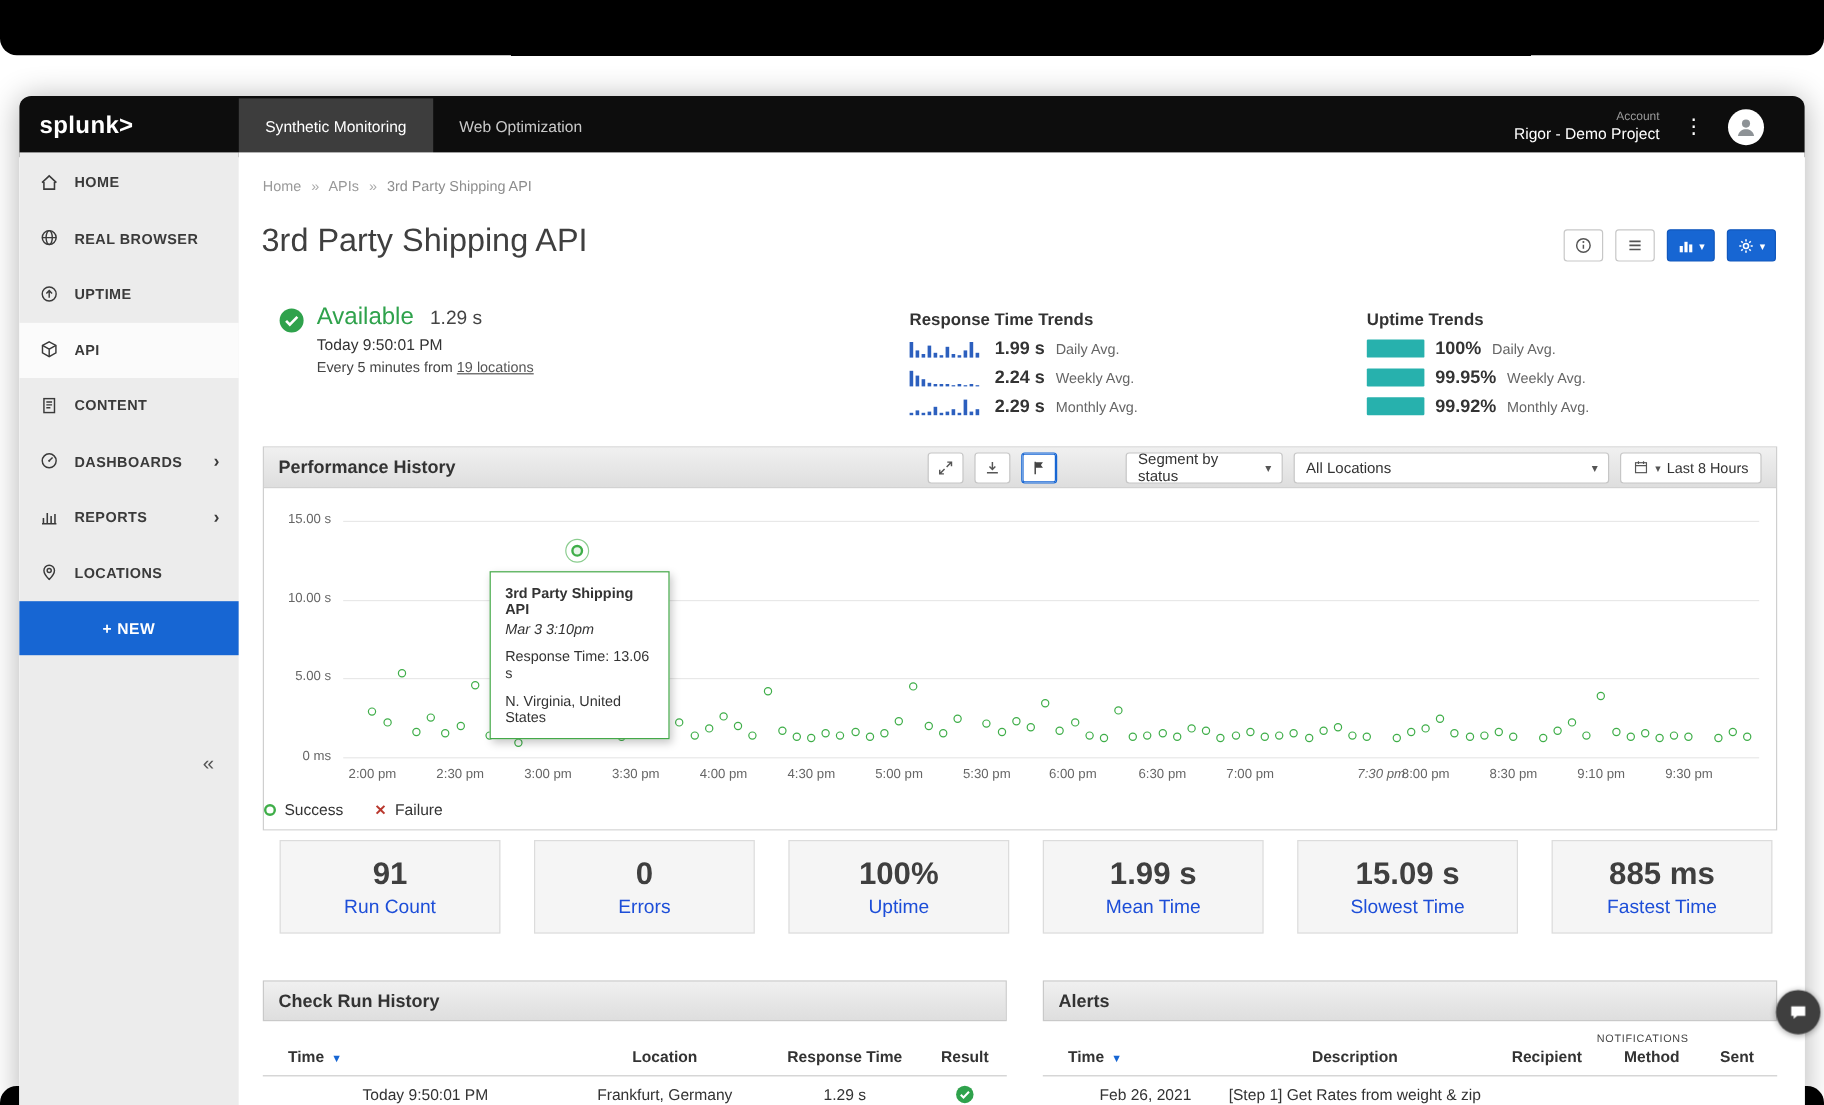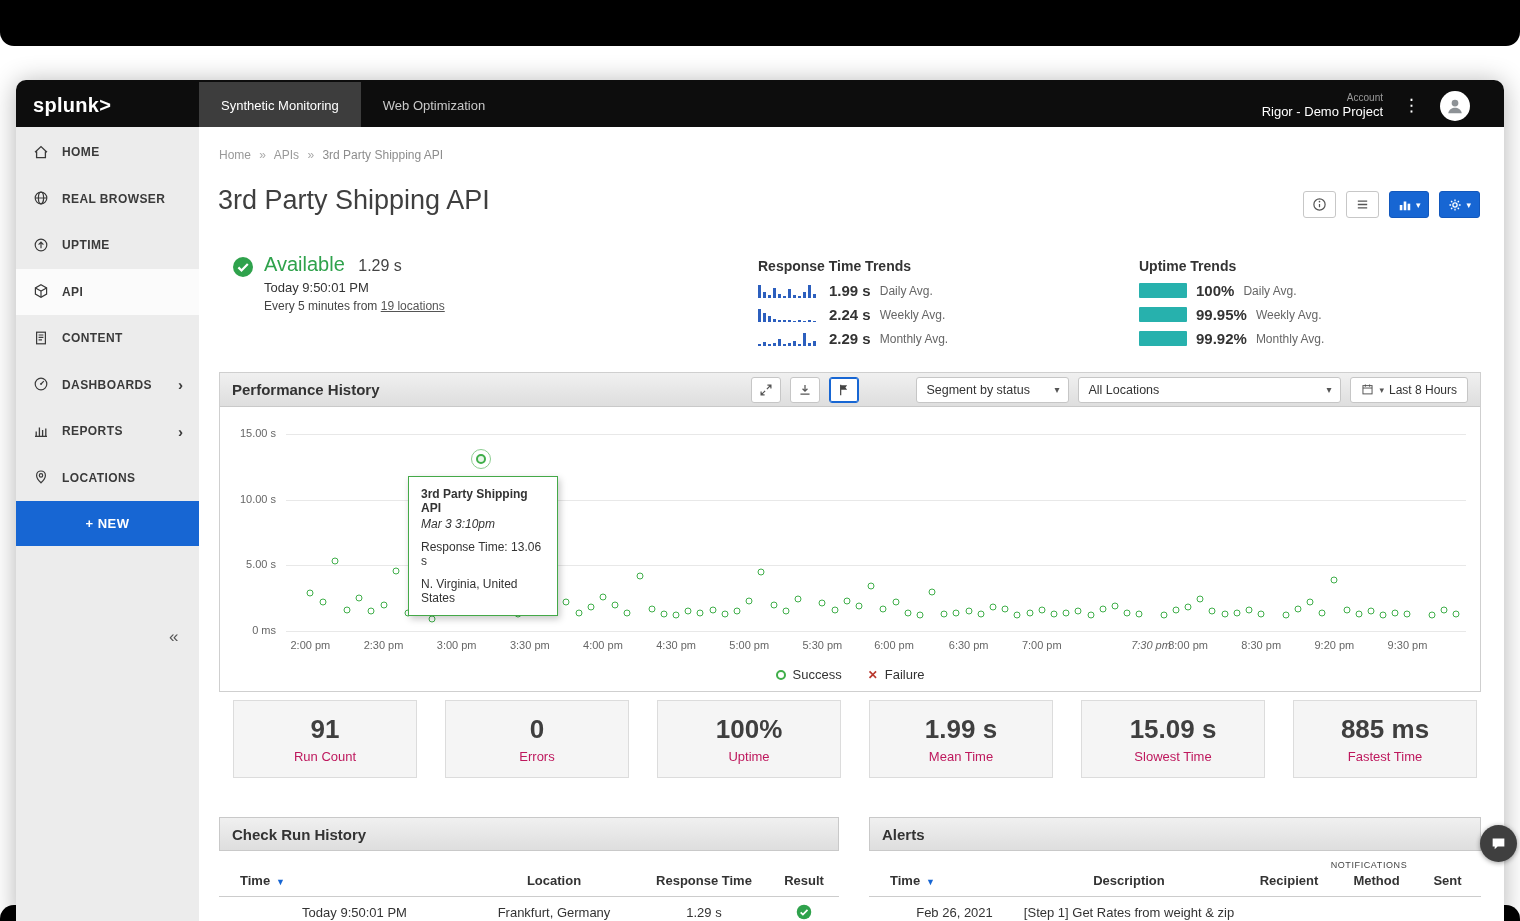--- a/index.html
+++ b/index.html
@@ -85,21 +85,21 @@
                 display:flex; align-items:center; padding:0 12px; }
   .panel-title { font-size:15px; font-weight:bold; color:#333; }
   .perf-ctls { margin-left:auto; display:flex; align-items:center; gap:9px; }
   .ctl-btn { width:30px; height:26px; background:#fff; border:1px solid #c6c6c6; border-radius:3px;
              display:flex; align-items:center; justify-content:center; cursor:pointer; }
   .ctl-btn.flag-on { border:1px solid #1766d3; box-shadow:inset 0 0 0 1px #1766d3; }
   .ctl-select { height:26px; background:#fff; border:1px solid #c6c6c6; border-radius:3px;
                 display:flex; align-items:center; font-size:12.5px; color:#333;
                 padding:0 9px; cursor:pointer; }
   .ctl-select .caret { margin-left:auto; font-size:10px; color:#555; padding-left:8px; }
-  .sel-status { width:153px;margin-left:48px; }
+  .sel-status { width:131px;margin-left:48px; }
   .sel-loc { width:263px; }
   .range-btn { height:26px; background:#fff; border:1px solid #c6c6c6; border-radius:3px;
                display:flex; align-items:center; gap:5px; font-size:12px; color:#333;
                padding:0 10px; cursor:pointer; }
   .range-btn .caret { font-size:9px; color:#555; }
 
   .panel-body { position:relative; height:284px; background:#fff; }
   .chart { position:absolute; left:66px; top:27px; width:1180px; height:197px; }
   .grid { position:absolute; left:0; right:0; height:1px; background:#e8e8e8; }
   .ylab { position:absolute; left:-80px; width:70px; text-align:right; font-size:11px; color:#666; }
@@ -108,31 +108,31 @@
         background:#fff; transform:translate(-50%,-50%); cursor:pointer; }
   .pt.hl { width:10px; height:10px; border-width:2px; background:#e9f6ea; z-index:3; }
   .pt.hl::after { content:""; position:absolute; left:50%; top:50%; transform:translate(-50%,-50%);
                   width:18px; height:18px; border:1.5px solid #8ccd90; border-radius:50%; }
   .tooltip { position:absolute; left:122px; top:42px; width:150px; background:#fff;
              border:1px solid #44a948; box-shadow:2px 3px 7px rgba(0,0,0,.22);
              padding:10px 12px; font-size:12px; color:#333; z-index:4; }
   .tt-title { font-weight:bold; }
   .tt-time { font-style:italic; margin-top:2px; }
   .tt-line { margin-top:9px; }
-  .legend { position:absolute; left:0; right:0; bottom:9px; display:flex; justify-content:center; gap:26px; }
+  .legend { position:absolute; left:0; right:0; bottom:9px; display:flex; gap:26px; }
   .lg-item { display:flex; align-items:center; gap:7px; font-size:13px; color:#333; }
   .lg-ok { width:10px; height:10px; border:2px solid #3fae49; border-radius:50%; display:inline-block; }
   .lg-fail { color:#b9382e; font-style:normal; font-weight:bold; font-size:12px; }
 
   
   .stats-row { position:absolute; left:34px; top:573px; display:flex; gap:28px; }
   .stat-card { width:184px; height:78px; background:#f5f5f5; border:1px solid #dcdcdc;
                display:flex; flex-direction:column; align-items:center; justify-content:center; }
   .stat-val { font-size:26px; font-weight:bold; color:#3f3f3f; }
-  .stat-lbl { font-size:13px; color:#be185d; margin-top:4px; }
+  .stat-lbl { font-size:16px; color:#1d4ed8; margin-top:4px; }
 
   
   .bt-panel { position:absolute; top:690px; background:#fff; }
   .cr-panel { left:20px; width:620px; }
   .al-panel { left:670px; width:612px; }
   .bt-panel .panel-head { border:1px solid #c9c9c9; }
   .tbl-head { position:relative; height:46px; display:grid; align-items:end;
               padding-bottom:8px; border-bottom:1px solid #ccc; }
   .cr-grid { grid-template-columns:250px 170px 130px 70px; }
   .al-grid { grid-template-columns:150px 220px 100px 75px 67px; }
@@ -457,21 +457,21 @@
             <div class="xlab" style="left: 316.942px;">4:00 pm</div>
             <div class="xlab" style="left: 390.083px;">4:30 pm</div>
             <div class="xlab" style="left: 463.223px;">5:00 pm</div>
             <div class="xlab" style="left: 536.364px;">5:30 pm</div>
             <div class="xlab" style="left: 608px;">6:00 pm</div>
             <div class="xlab" style="left: 682.645px;">6:30 pm</div>
             <div class="xlab" style="left: 755.785px;">7:00 pm</div>
             <div class="xlab" style="left: 865px; font-style: italic;">7:30 pm</div>
             <div class="xlab" style="left: 902.066px;">8:00 pm</div>
             <div class="xlab" style="left: 975.207px;">8:30 pm</div>
-            <div class="xlab" style="left: 1048.35px;">9:20 pm</div>
+            <div class="xlab" style="left: 1048.35px;">9:10 pm</div>
             <div class="xlab" style="left: 1121.49px;">9:30 pm</div>
             <span class="pt" style="left: 24.3802px; top: 158.913px;"></span>
             <span class="pt" style="left: 36.5702px; top: 168.107px;"></span>
             <span class="pt" style="left: 48.7603px; top: 127.393px;"></span>
             <span class="pt" style="left: 60.9504px; top: 175.987px;"></span>
             <span class="pt" style="left: 73.1405px; top: 164.167px;"></span>
             <span class="pt" style="left: 85.3306px; top: 177.3px;"></span>
             <span class="pt" style="left: 97.5207px; top: 170.733px;"></span>
             <span class="pt" style="left: 109.711px; top: 136.587px;"></span>
             <span class="pt" style="left: 121.901px; top: 178.613px;"></span>

